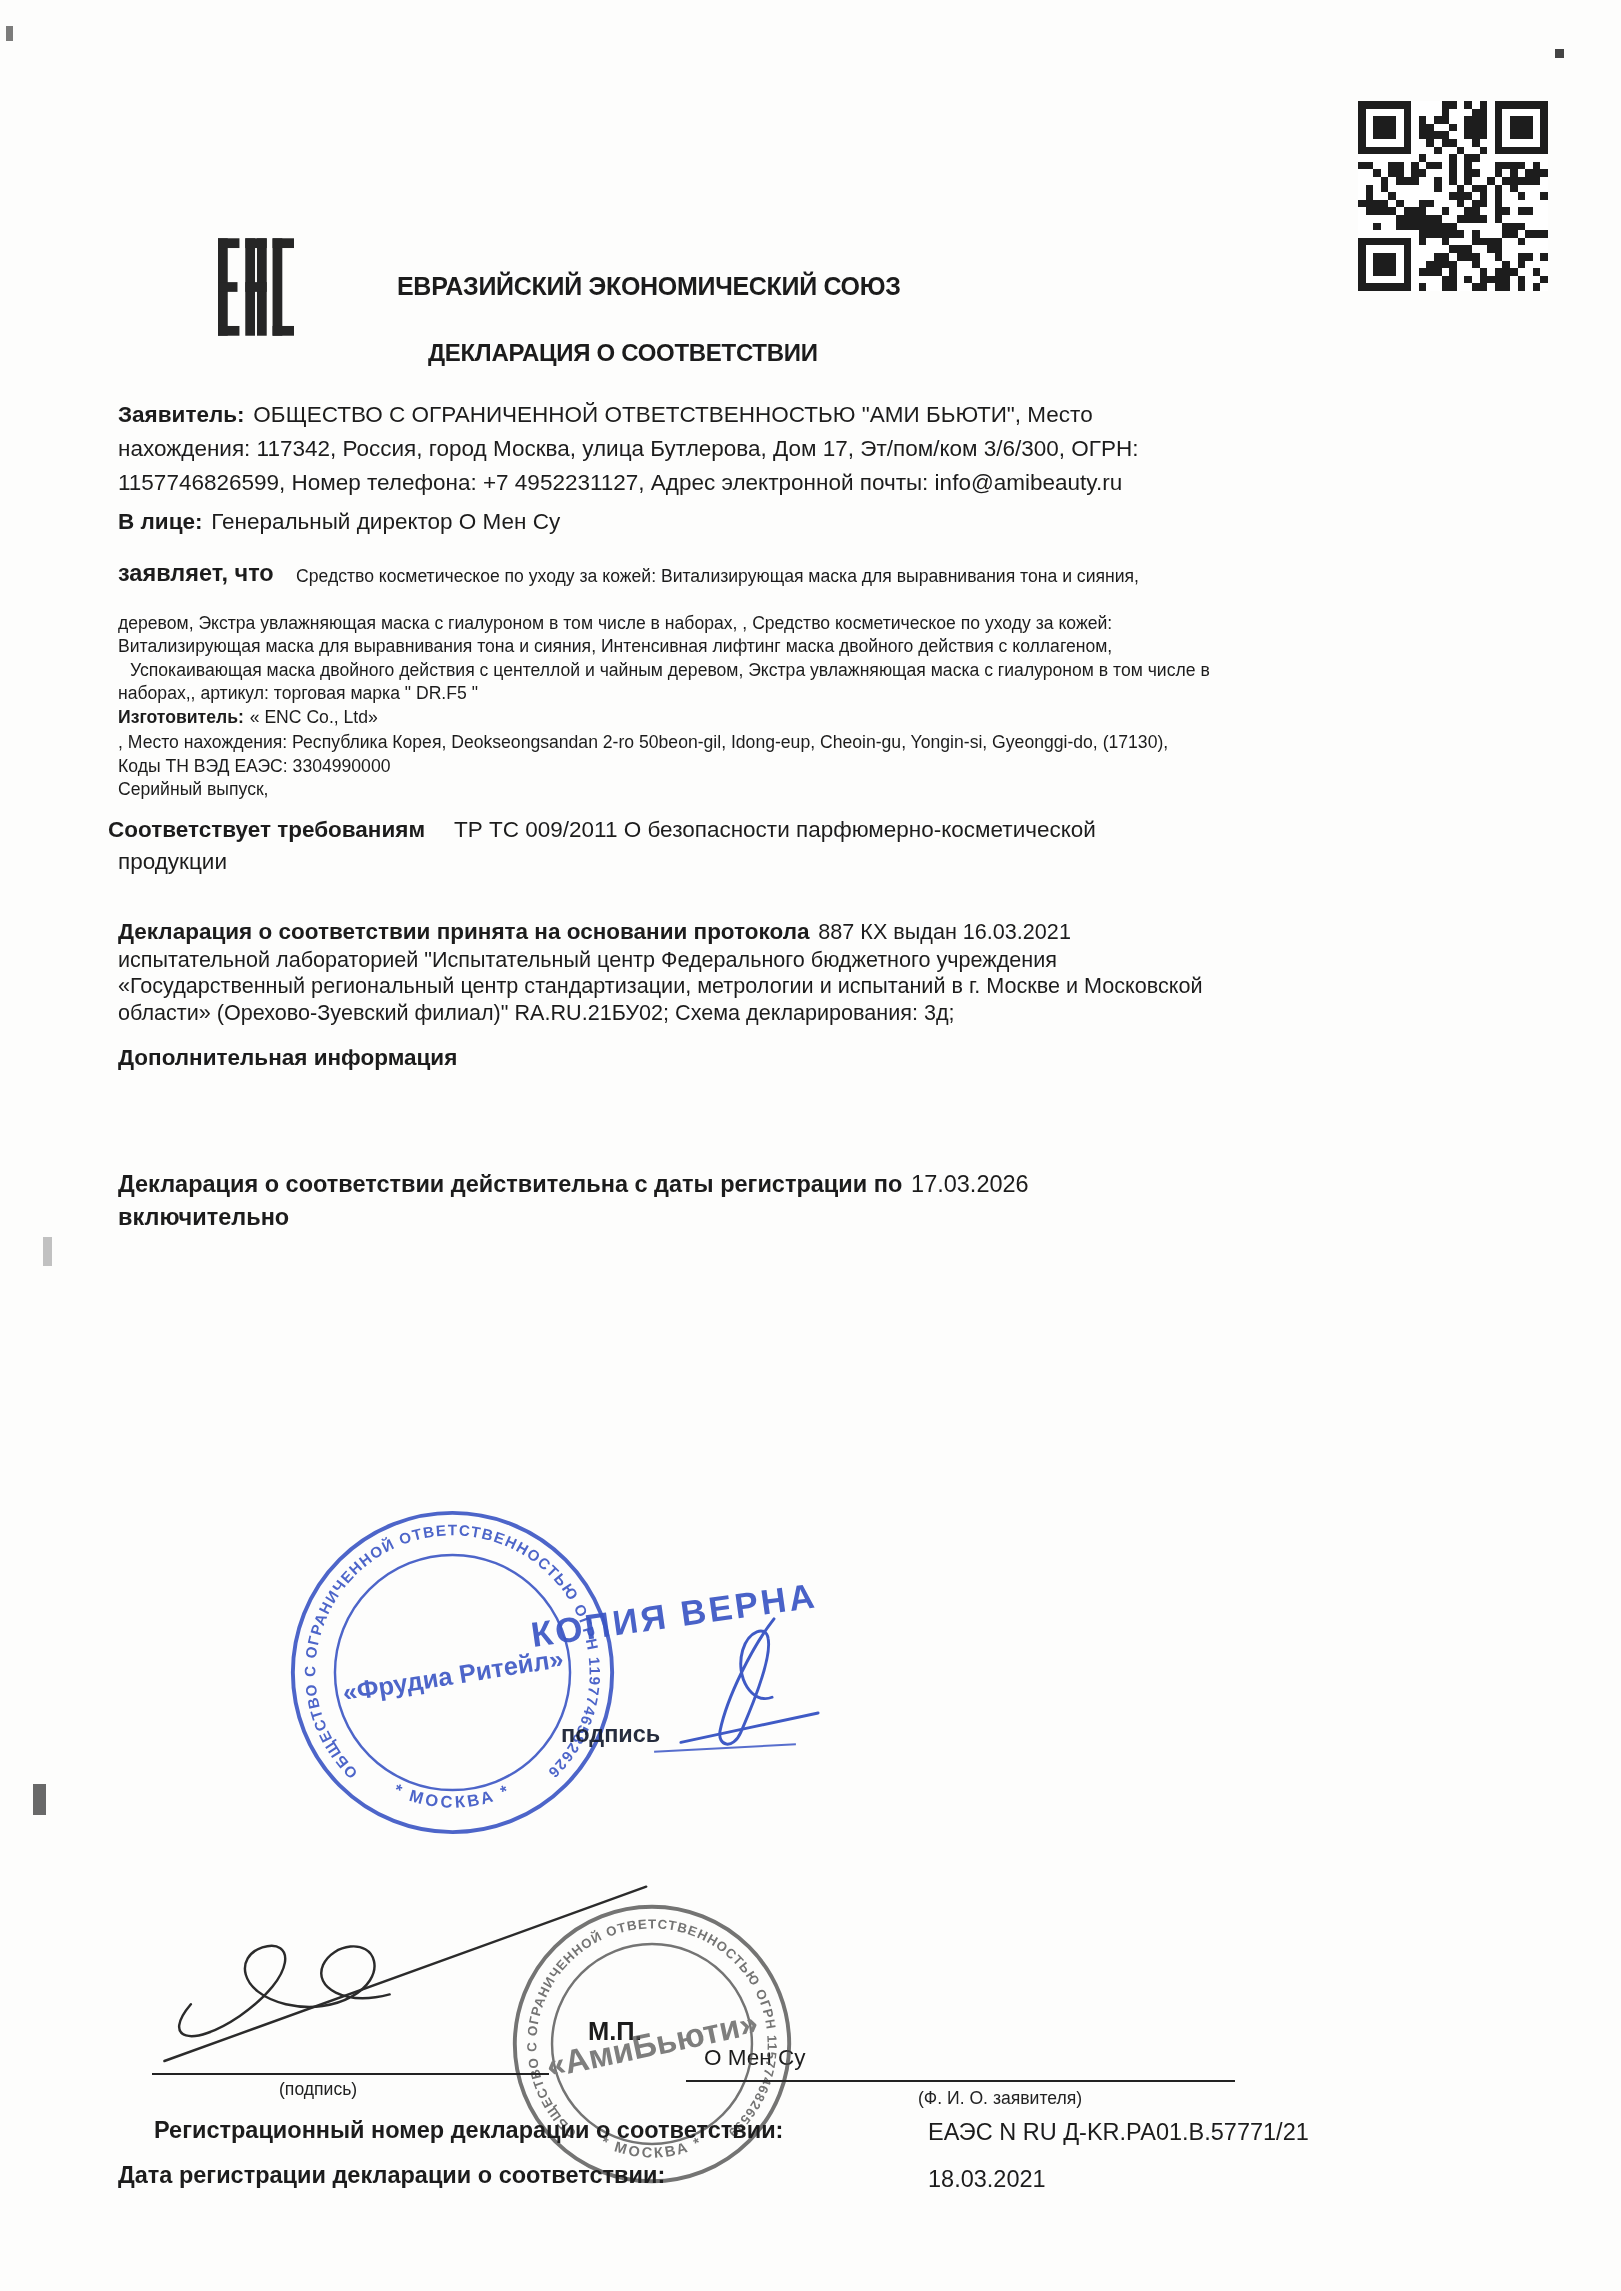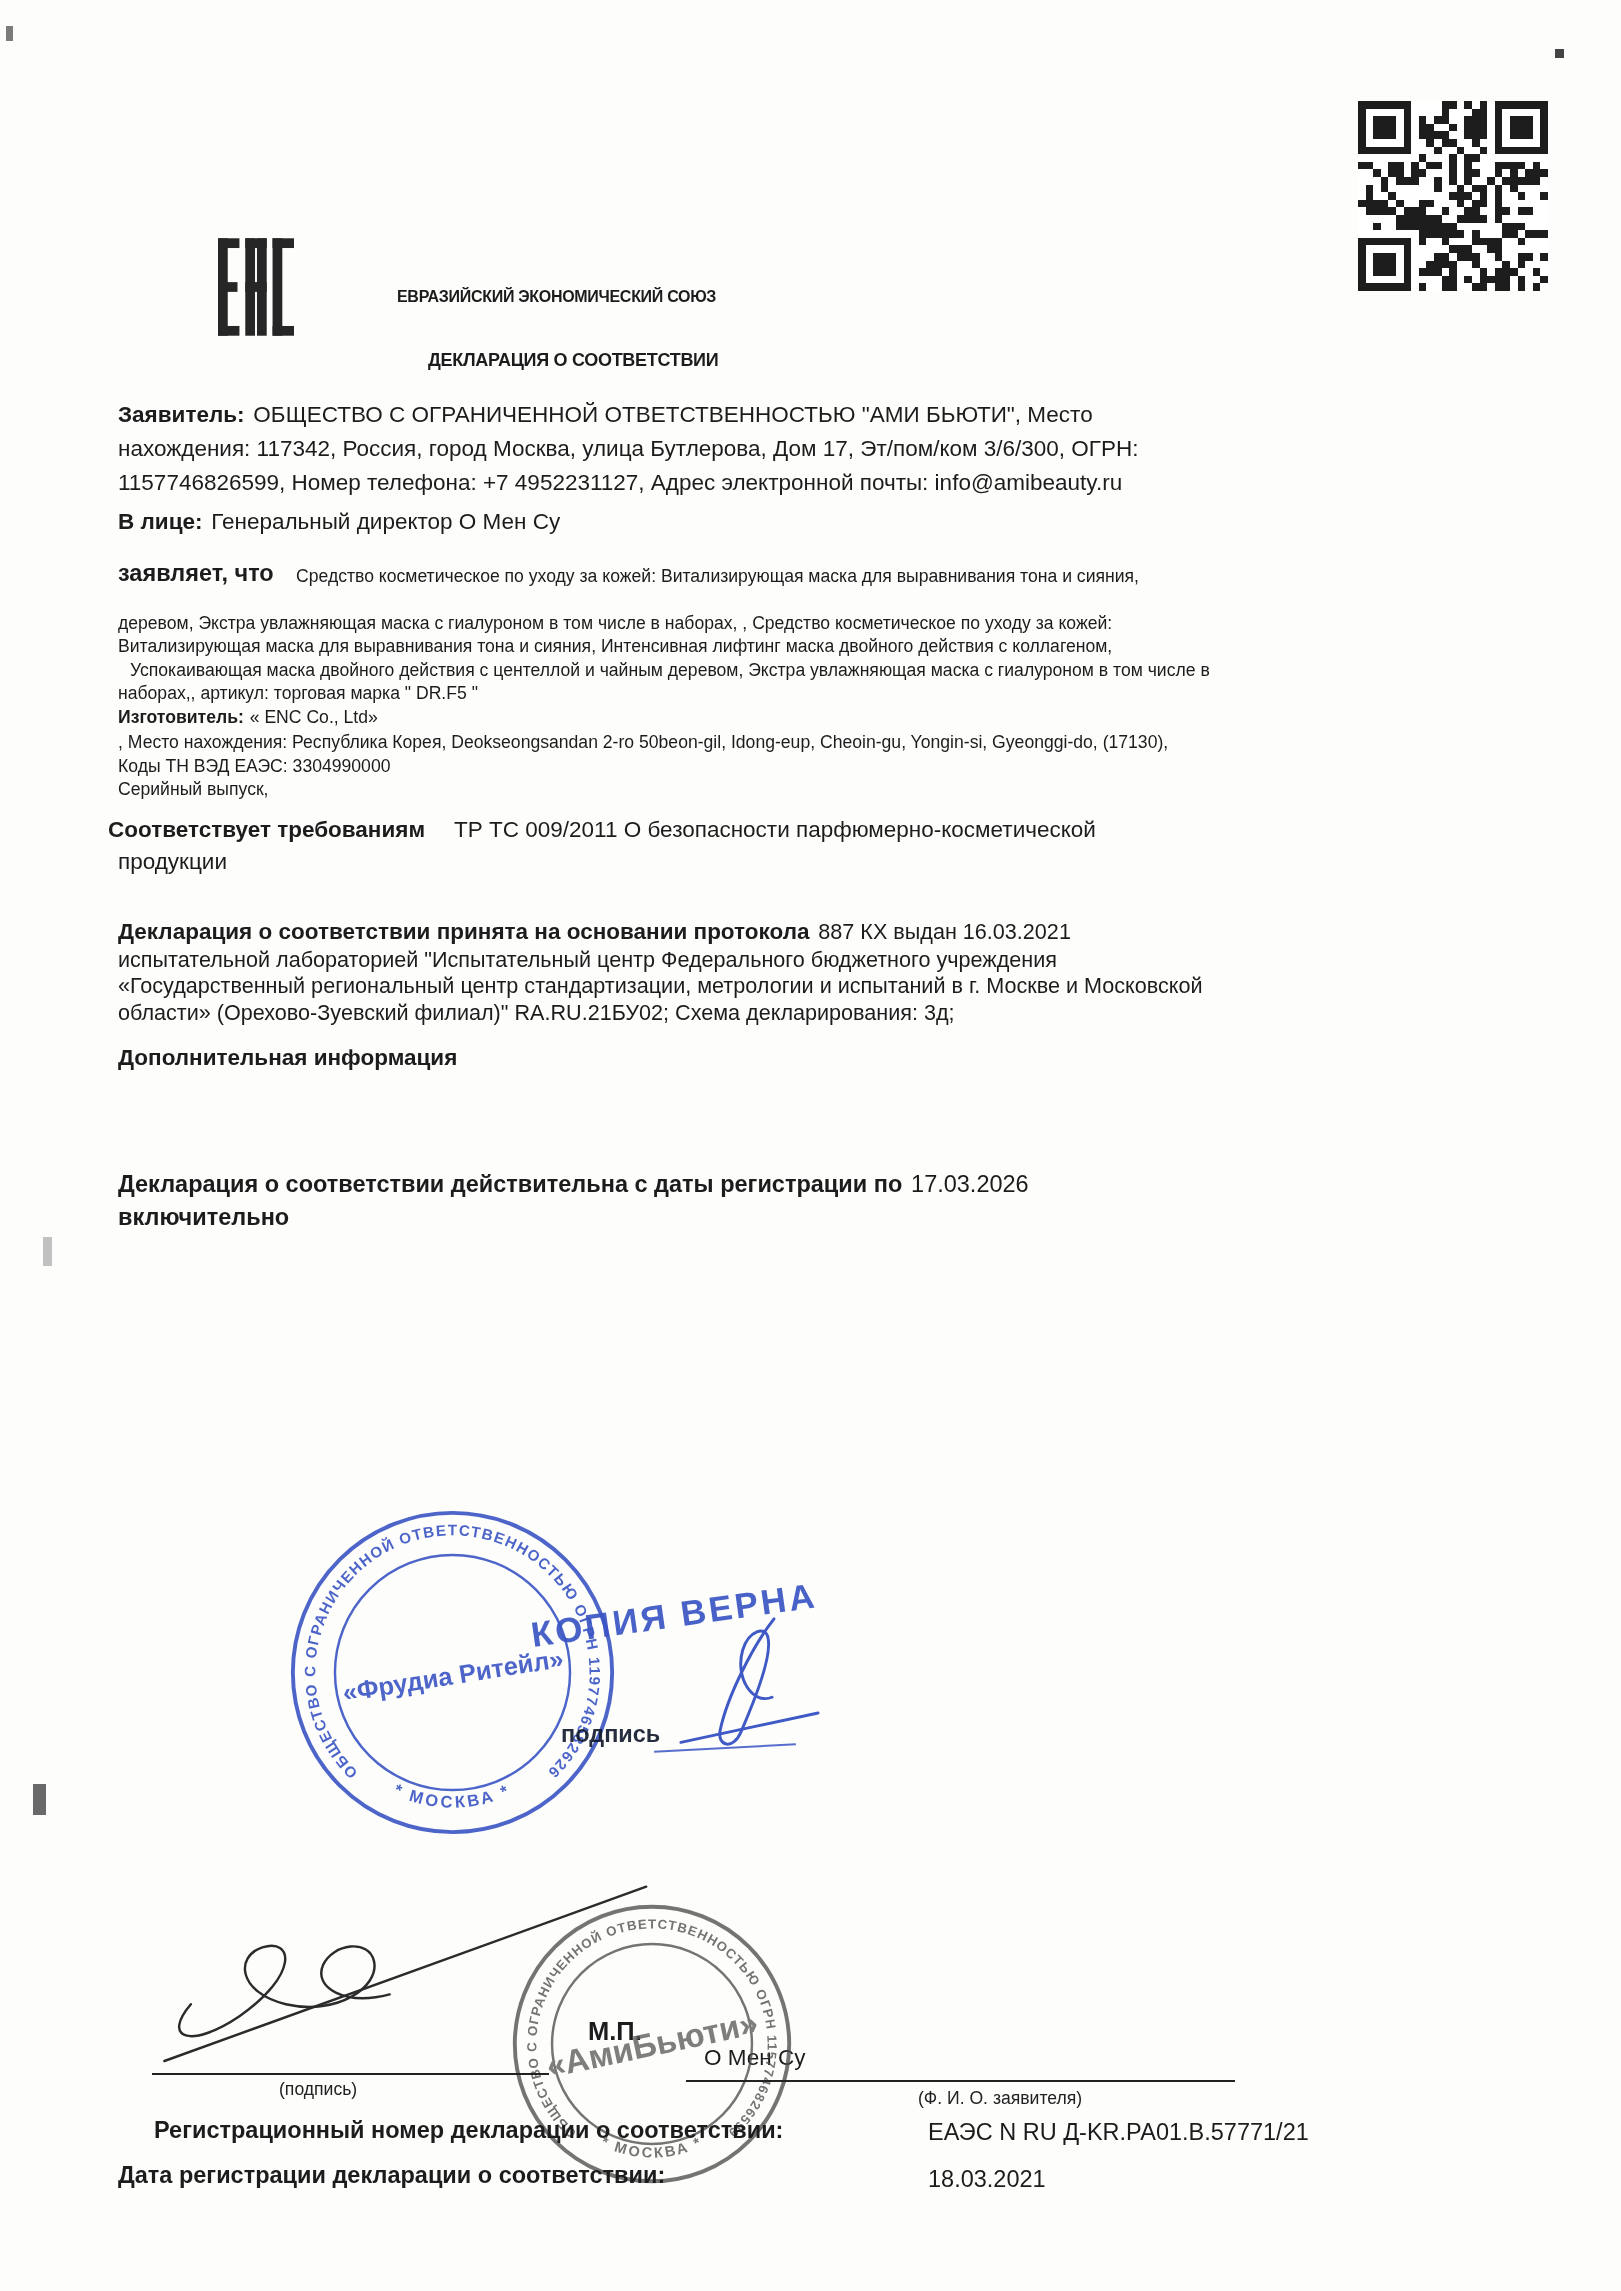--- a/index.html
+++ b/index.html
@@ -271,22 +271,22 @@
         <rect x="12" y="24" width="1" height="1"></rect>
         <rect x="15" y="24" width="1" height="1"></rect>
         <rect x="16" y="24" width="1" height="1"></rect>
         <rect x="18" y="24" width="1" height="1"></rect>
         <rect x="19" y="24" width="1" height="1"></rect>
         <rect x="21" y="24" width="1" height="1"></rect>
         <rect x="23" y="24" width="1" height="1"></rect>
       </g>
   </svg>
 
-  <div class="abs title" style="left:397px;top:288px;font-size:16px;">ЕВРАЗИЙСКИЙ ЭКОНОМИЧЕСКИЙ СОЮЗ</div>
-  <div class="abs title" style="left:428px;top:350px;font-size:18px;text-align:right;">ДЕКЛАРАЦИЯ О СООТВЕТСТВИИ</div>
+  <div class="abs title" style="left:397px;top:272px;font-size:25px;">ЕВРАЗИЙСКИЙ ЭКОНОМИЧЕСКИЙ СОЮЗ</div>
+  <div class="abs title" style="left:428px;top:339px;font-size:24px;text-align:right;">ДЕКЛАРАЦИЯ О СООТВЕТСТВИИ</div>
 
   <div class="abs fs23" style="left:118px;top:402px;">
     <b>Заявитель:</b><span class="gap">ОБЩЕСТВО С ОГРАНИЧЕННОЙ ОТВЕТСТВЕННОСТЬЮ "АМИ БЬЮТИ", Место</span>
   </div>
   <div class="abs fs23" style="left:118px;top:436px;">нахождения: 117342, Россия, город Москва, улица Бутлерова, Дом 17, Эт/пом/ком 3/6/300, ОГРН:</div>
   <div class="abs fs23" style="left:118px;top:470px;">1157746826599, Номер телефона: +7 4952231127, Адрес электронной почты: info@amibeauty.ru</div>
 
   <div class="abs fs23" style="left:118px;top:509px;">
     <b>В лице:</b><span class="gap">Генеральный директор О Мен Су</span>
   </div>

